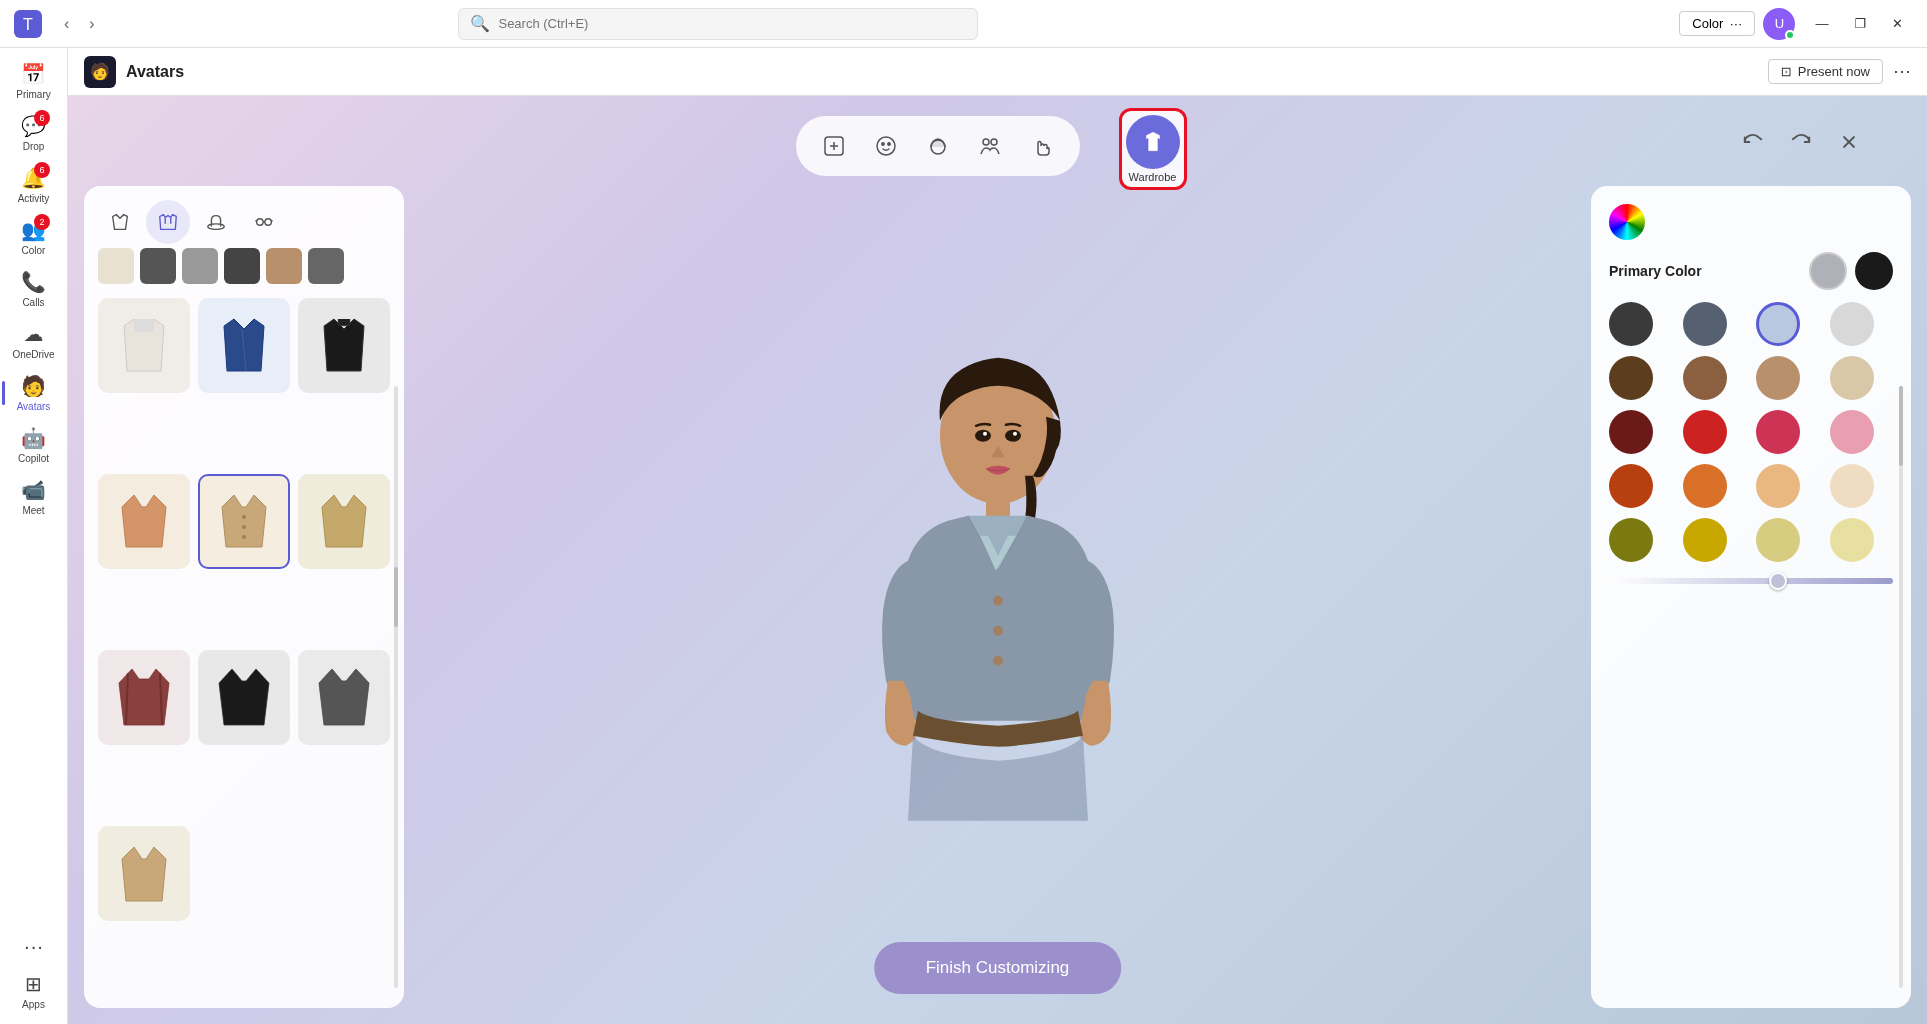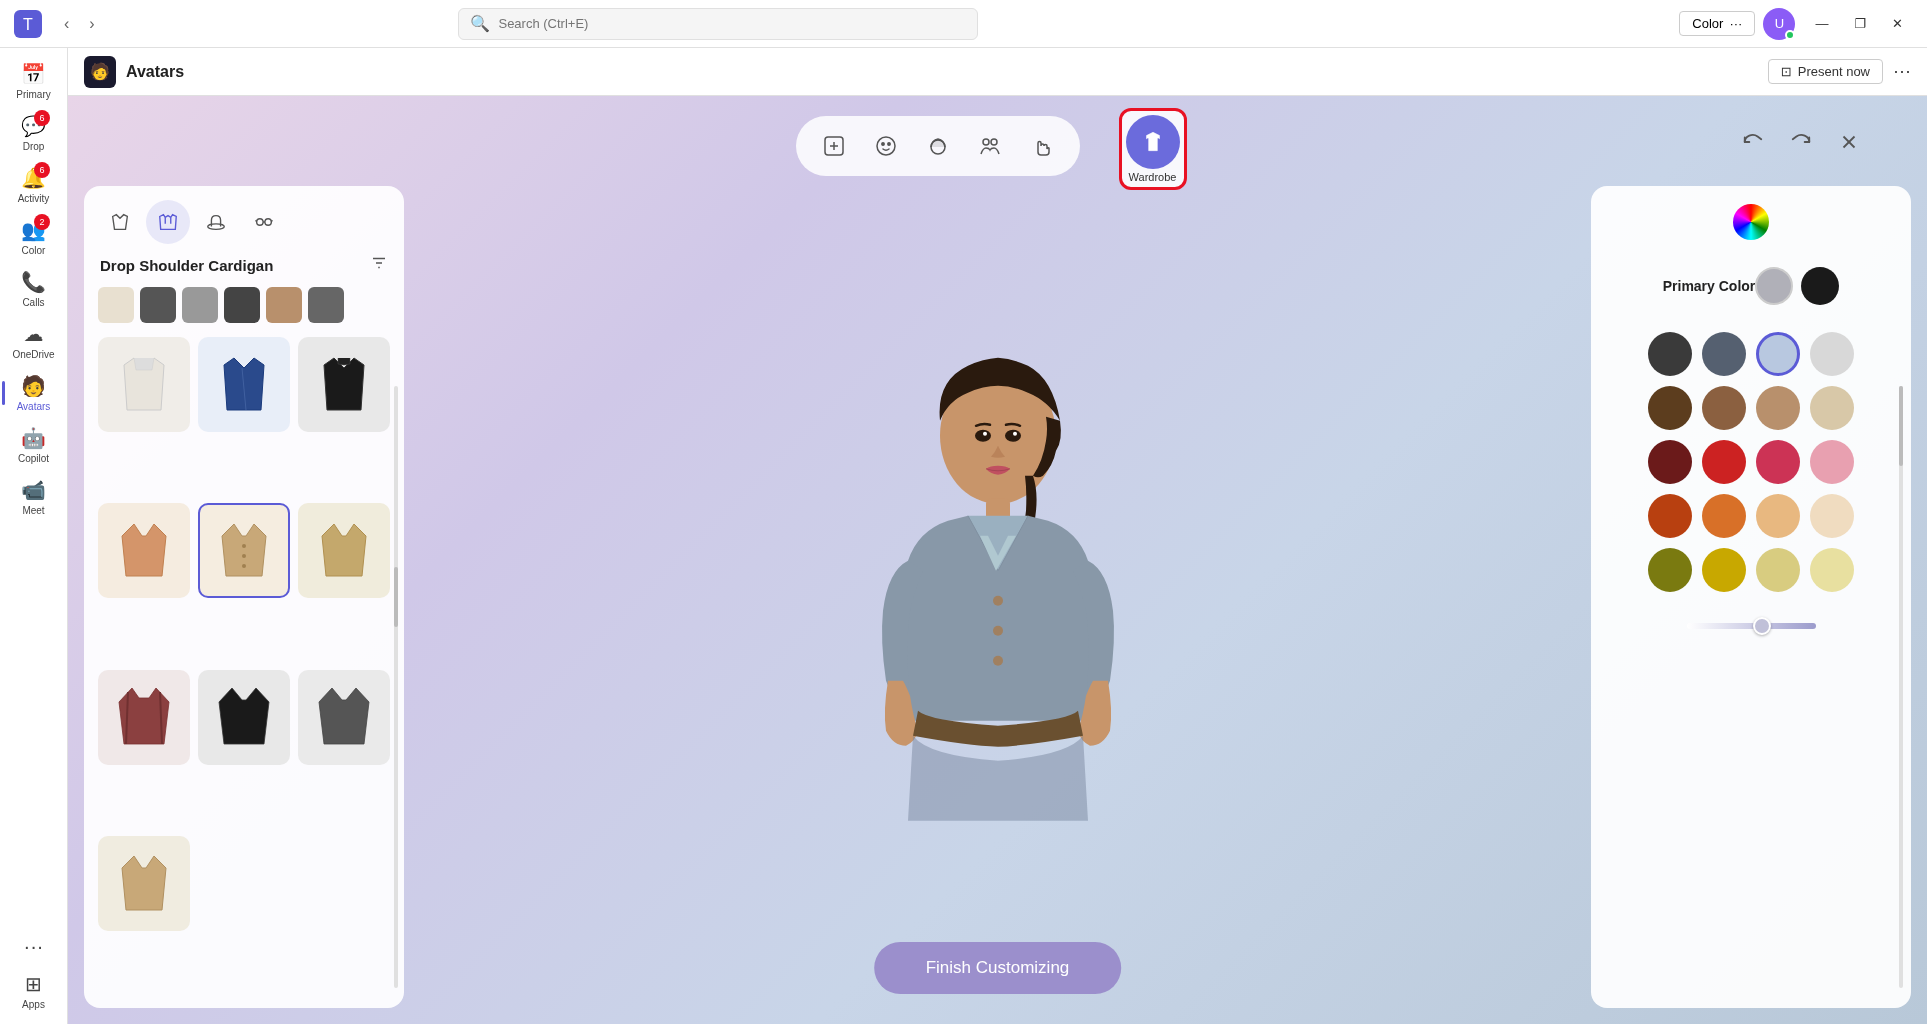--- a/index.html
+++ b/index.html
@@ -323,23 +323,22 @@
       position: absolute;
       right: 16px;
       top: 90px;
       bottom: 16px;
       width: 320px;
       background: rgba(255,255,255,0.92);
       border-radius: 16px;
       padding: 18px 18px 14px;
       display: flex;
       flex-direction: column;
-      gap: 23px;
+      gap: 8px;
       overflow-y: auto;
-      align-items: center;
     }
     .color-panel::-webkit-scrollbar { width: 4px; }
     .color-header {
       display: flex;
       align-items: center;
       justify-content: space-between;
     }
     .color-logo {
       width: 36px; height: 36px; border-radius: 50%;
       background: conic-gradient(red, yellow, green, cyan, blue, magenta, red);
@@ -607,30 +606,20 @@
             <svg width="22" height="22" viewBox="0 0 24 24" fill="none" stroke="#555" stroke-width="1.5">
               <circle cx="7.5" cy="12" r="3.5"></circle>
               <circle cx="16.5" cy="12" r="3.5"></circle>
               <path d="M11 12 L13 12"></path>
               <path d="M4 12 L3 10"></path>
               <path d="M20 12 L21 10"></path>
             </svg>
           </button>
         </div>
 
-        <div class="wardrobe-header">
-          <span class="wardrobe-title">Drop Shoulder Cardigan</span>
-          <button class="filter-btn">
-            <svg width="18" height="18" viewBox="0 0 24 24" fill="none" stroke="#555" stroke-width="2">
-              <line x1="4" y1="6" x2="20" y2="6"></line>
-              <line x1="8" y1="12" x2="16" y2="12"></line>
-              <line x1="11" y1="18" x2="13" y2="18"></line>
-            </svg>
-          </button>
-        </div>
 
         <div class="style-strip">
           <div class="strip-item" style="background:#e8e0d0;"></div>
           <div class="strip-item" style="background:#555;"></div>
           <div class="strip-item" style="background:#999;"></div>
           <div class="strip-item" style="background:#444;"></div>
           <div class="strip-item" style="background:#b8906c;"></div>
           <div class="strip-item" style="background:#666;"></div>
         </div>
 

